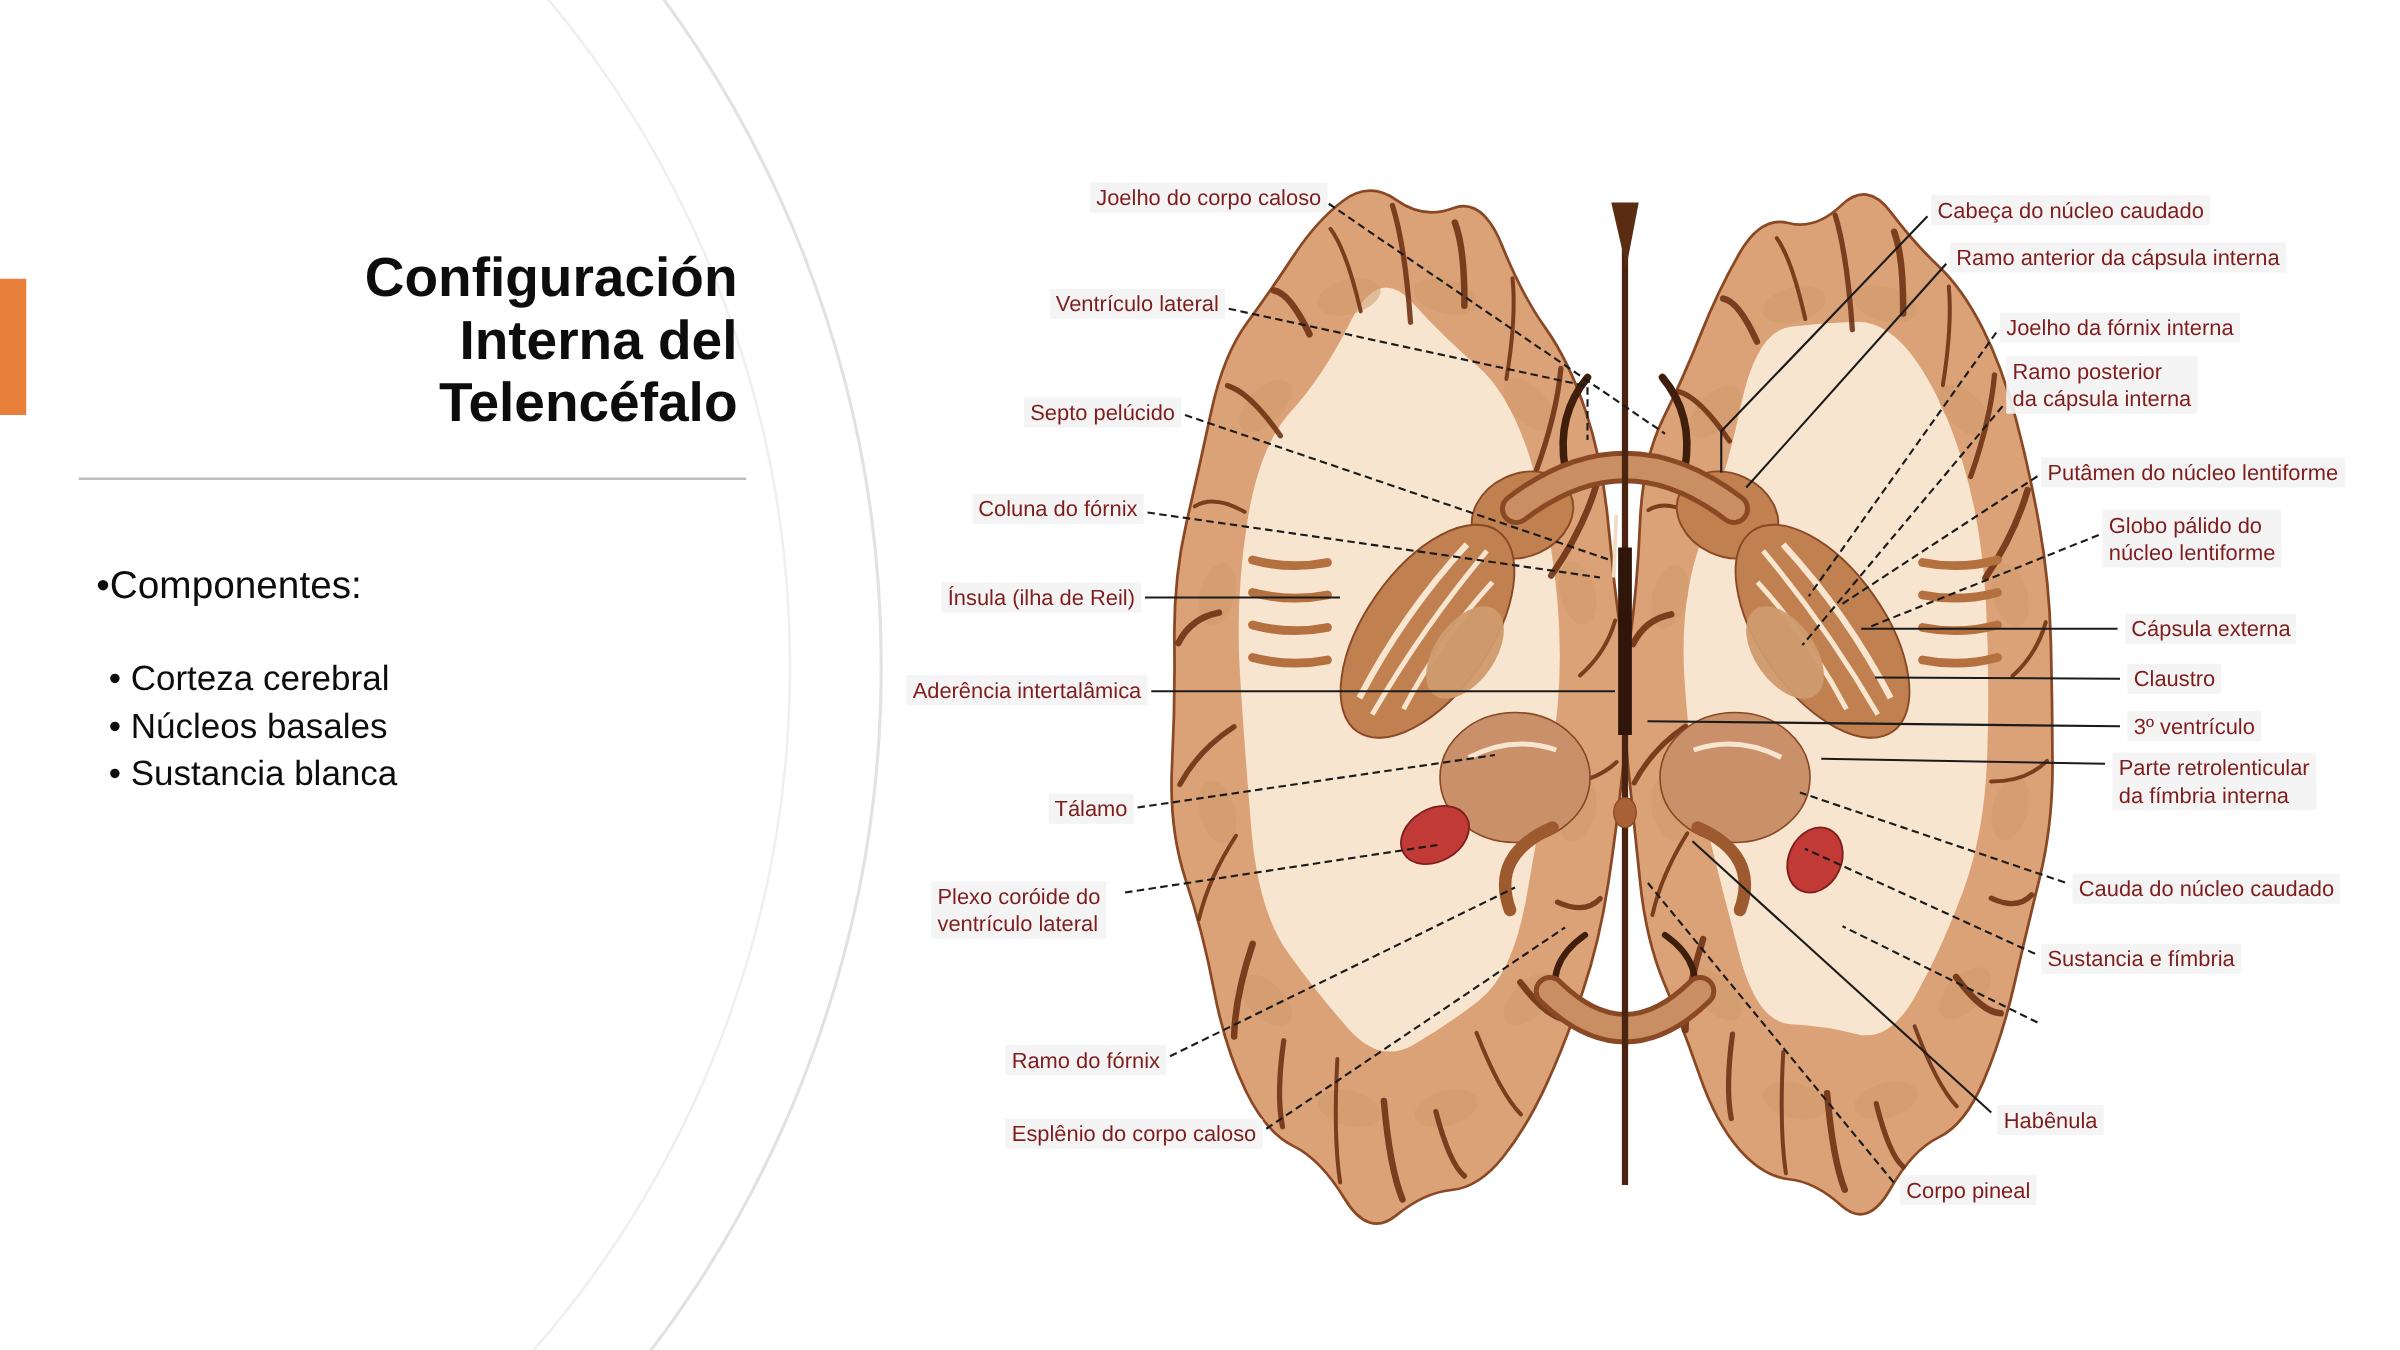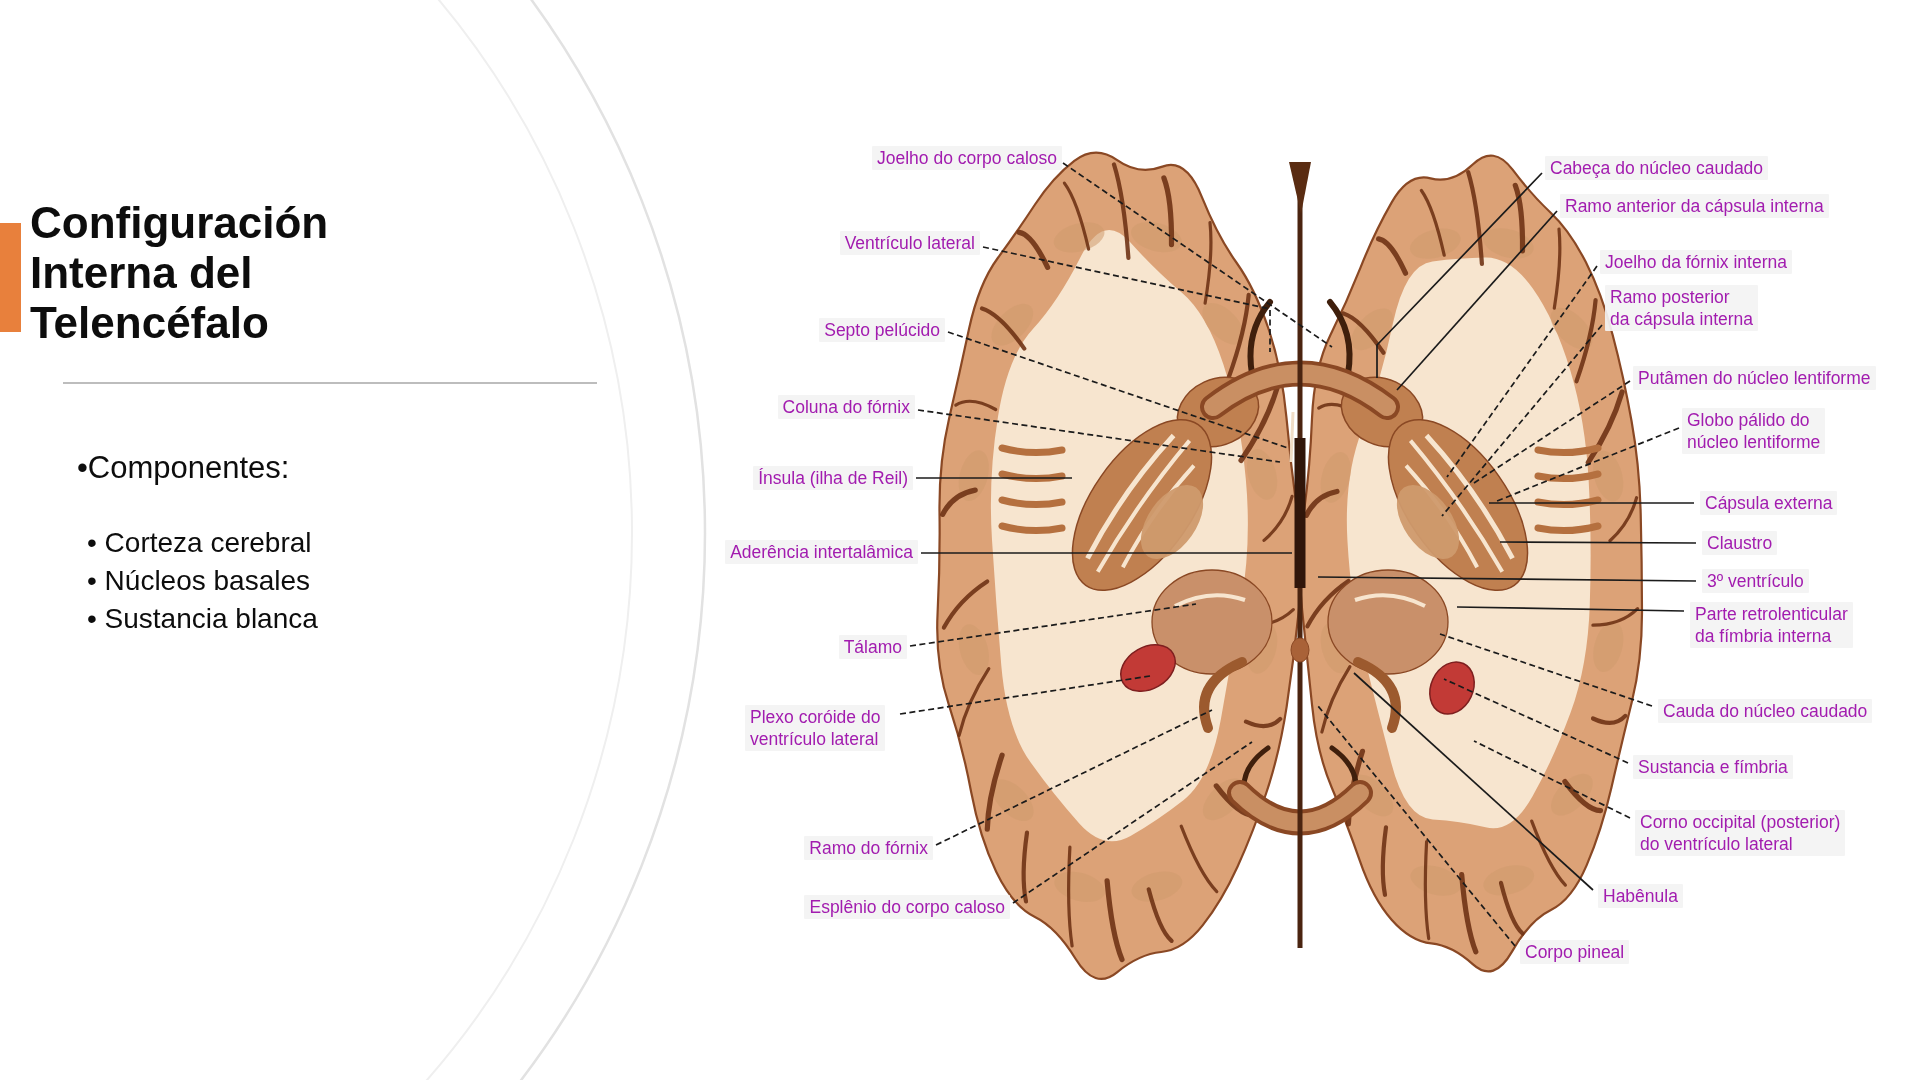--- a/index.html
+++ b/index.html
@@ -1,25 +1,25 @@
 <!DOCTYPE html>
 <html><head>
 <meta charset="utf-8">
 <style>
   html,body{margin:0;padding:0;background:#fff;}
   #slide{position:relative;width:1920px;height:1080px;background:#ffffff;overflow:hidden;
          font-family:"Liberation Sans",sans-serif;}
   #scene{position:absolute;left:0;top:0;width:1920px;height:1080px;}
   .accent{position:absolute;left:0;top:223px;width:21px;height:109px;}
-  .title{position:absolute;left:30px;top:198px;width:560px;text-align:left;
+  .title{position:absolute;left:30px;top:198px;width:560px;text-align:right;
          font-size:44px;font-weight:bold;color:#0d0d0d;line-height:1.14;white-space:pre-line;}
   .divider{position:absolute;left:63px;top:382px;width:534px;height:2px;background:#bdbdbd;}
   .comp-head{position:absolute;left:77px;top:438px;font-size:31px;color:#0d0d0d;margin-top:12px;}
   .comp-list{position:absolute;left:87px;top:524px;font-size:28px;color:#0d0d0d;line-height:38px;white-space:pre-line;}
-  .lbl{position:absolute;transform:translateY(-50%);font-size:17.5px;color:#a21caf;
+  .lbl{position:absolute;transform:translateY(-50%);font-size:17.5px;color:#7f1d1d;
        background:rgba(243,243,243,0.92);padding:1px 5px;border-radius:1px;
        white-space:pre-line;line-height:22px;}
   .ra{text-align:right;}
 </style>
 </head>
 <body>
 
 <div id="slide">
 
   <svg id="scene" viewBox="0 0 1920 1080">
@@ -206,17 +206,15 @@
   <div class="lbl" style="left:1633px;top:378px">Putâmen do núcleo lentiforme</div>
   <div class="lbl" style="left:1682px;top:431px">Globo pálido do
 núcleo lentiforme</div>
   <div class="lbl" style="left:1700px;top:503px">Cápsula externa</div>
   <div class="lbl" style="left:1702px;top:543px">Claustro</div>
   <div class="lbl" style="left:1702px;top:581px">3º ventrículo</div>
   <div class="lbl" style="left:1690px;top:625px">Parte retrolenticular
 da fímbria interna</div>
   <div class="lbl" style="left:1658px;top:711px">Cauda do núcleo caudado</div>
   <div class="lbl" style="left:1633px;top:767px">Sustancia e fímbria</div>
-  <div class="lbl" style="left:1635px;top:833px">Corno occipital (posterior)
-do ventrículo lateral</div>
   <div class="lbl" style="left:1598px;top:896px">Habênula</div>
   <div class="lbl" style="left:1520px;top:952px">Corpo pineal</div>
 </div>
 
 </body></html>

